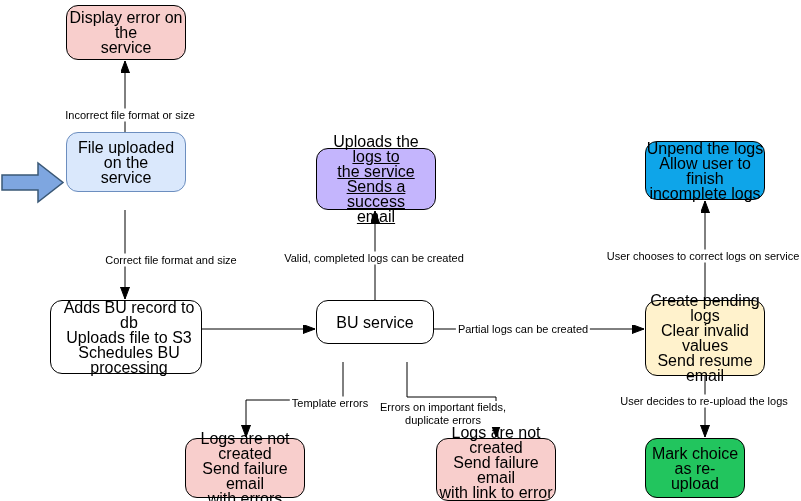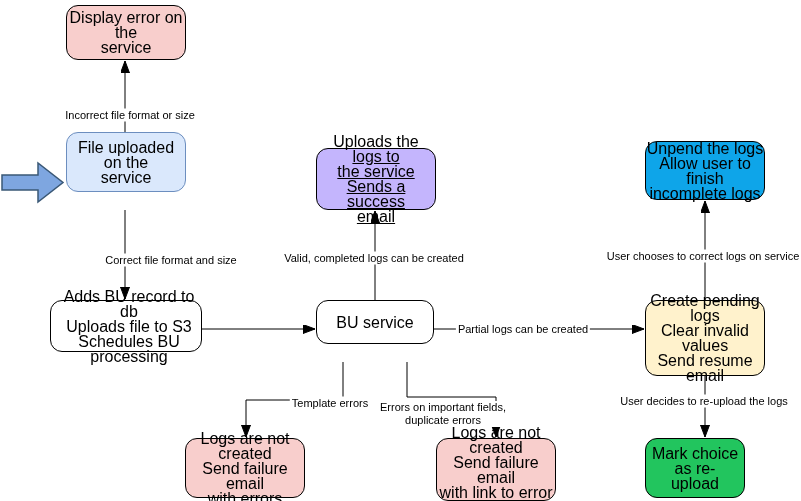--- a/index.html
+++ b/index.html
@@ -49,21 +49,21 @@
   <div class="node" style="left: 66px; top: 5px; width: 120px; height: 55px; background-color: rgb(248, 206, 204); border-color: rgb(0, 0, 0);">
     <span class="node-label">Display error on the
 service</span>
   </div>
 
   <div class="node" style="left: 66px; top: 132px; width: 120px; height: 60px; background-color: rgb(218, 232, 252); border-color: rgb(108, 142, 191);">
     <span class="node-label">File uploaded on the
 service</span>
   </div>
 
-  <div class="node" style="left: 50px; top: 300px; width: 152px; height: 52px; background-color: rgb(255, 255, 255); border-color: rgb(0, 0, 0); padding-left: 6px;">
+  <div class="node" style="left: 50px; top: 300px; width: 152px; height: 74px; background-color: rgb(255, 255, 255); border-color: rgb(0, 0, 0); padding-left: 6px;">
     <span class="node-label">Adds BU record to db
 Uploads file to S3
 Schedules BU processing</span>
   </div>
 
   <div class="node" style="left: 316px; top: 300px; width: 118px; height: 44px; background-color: rgb(255, 255, 255); border-color: rgb(0, 0, 0);">
     <span class="node-label">BU service</span>
   </div>
 
   <div class="node" style="left: 316px; top: 148px; width: 120px; height: 62px; background-color: #c4b5fd; border-color: rgb(0, 0, 0); text-decoration: underline;">

